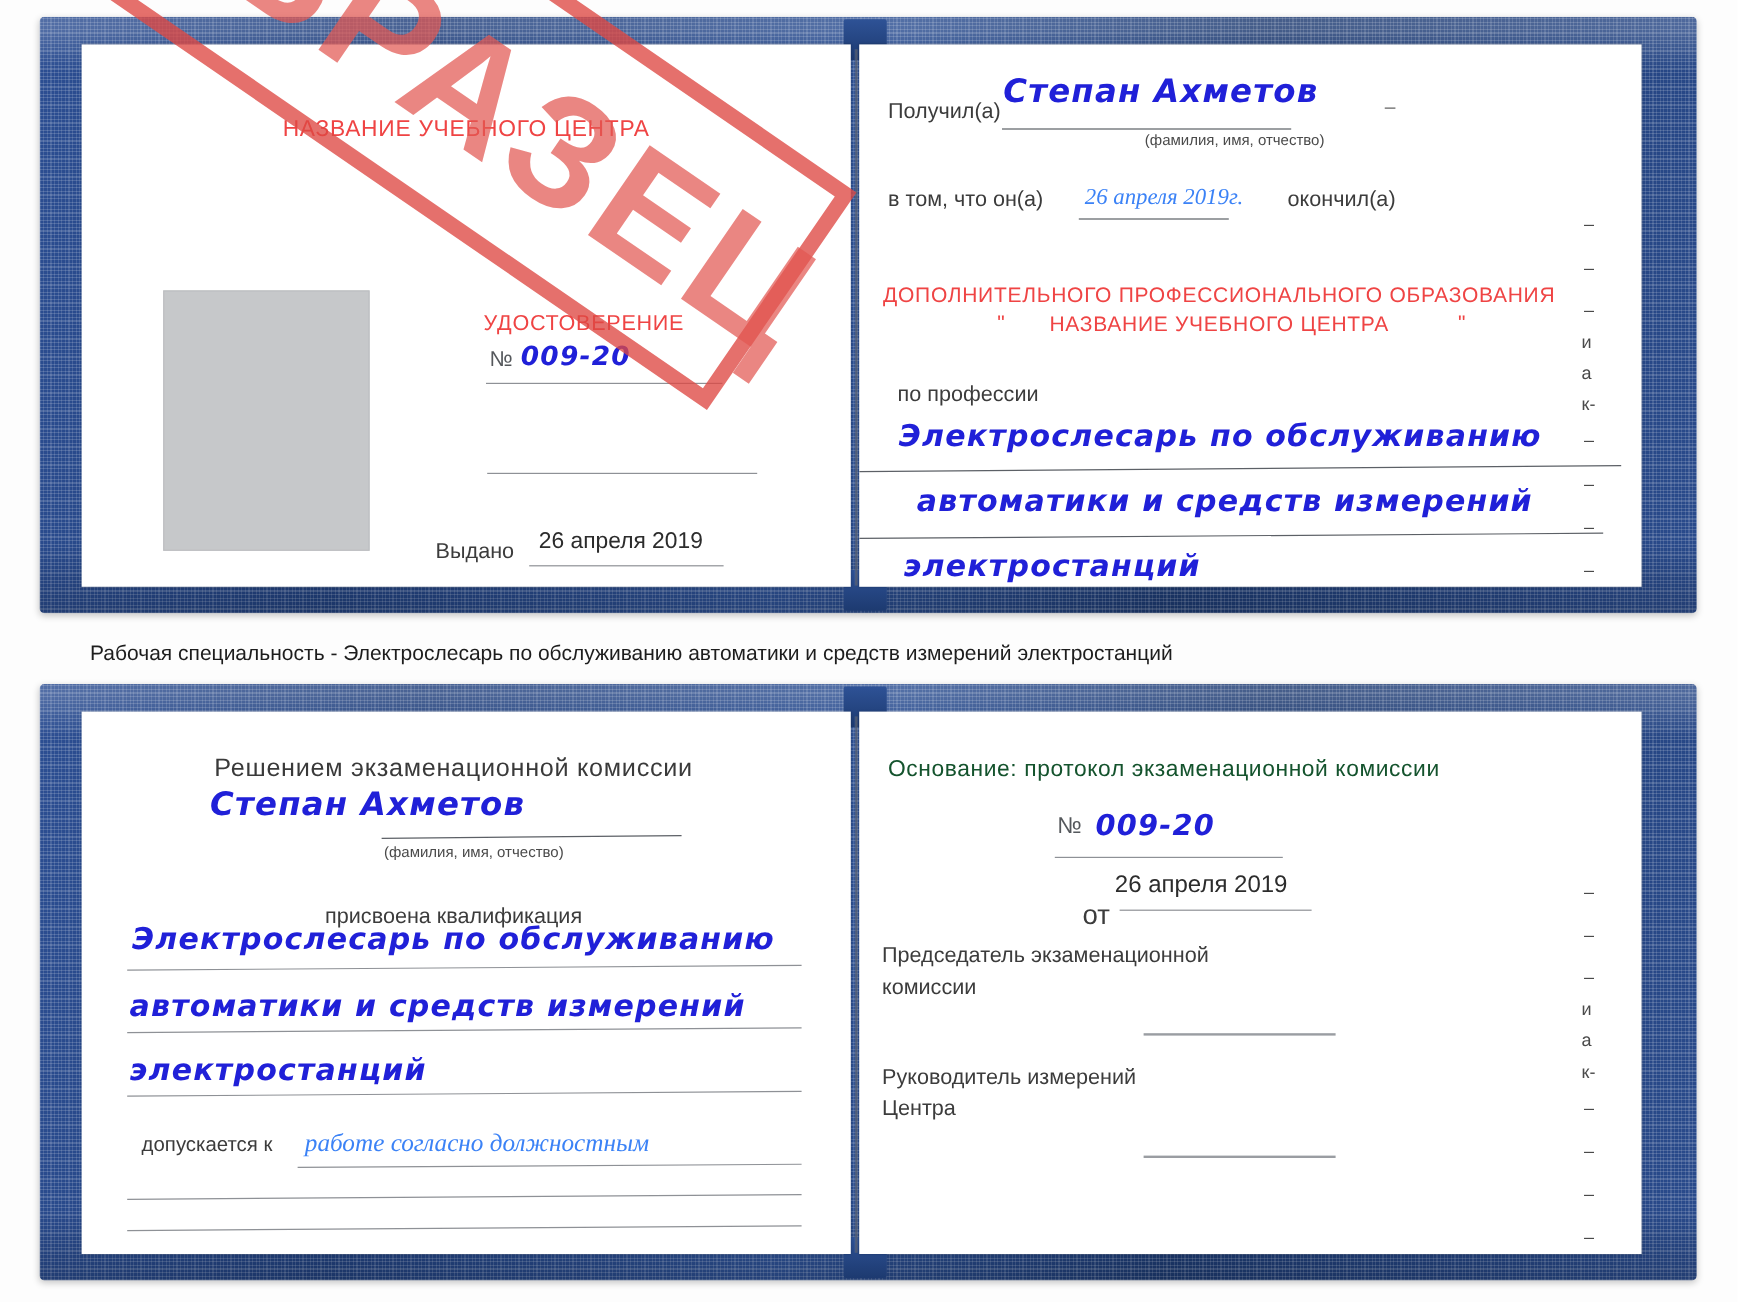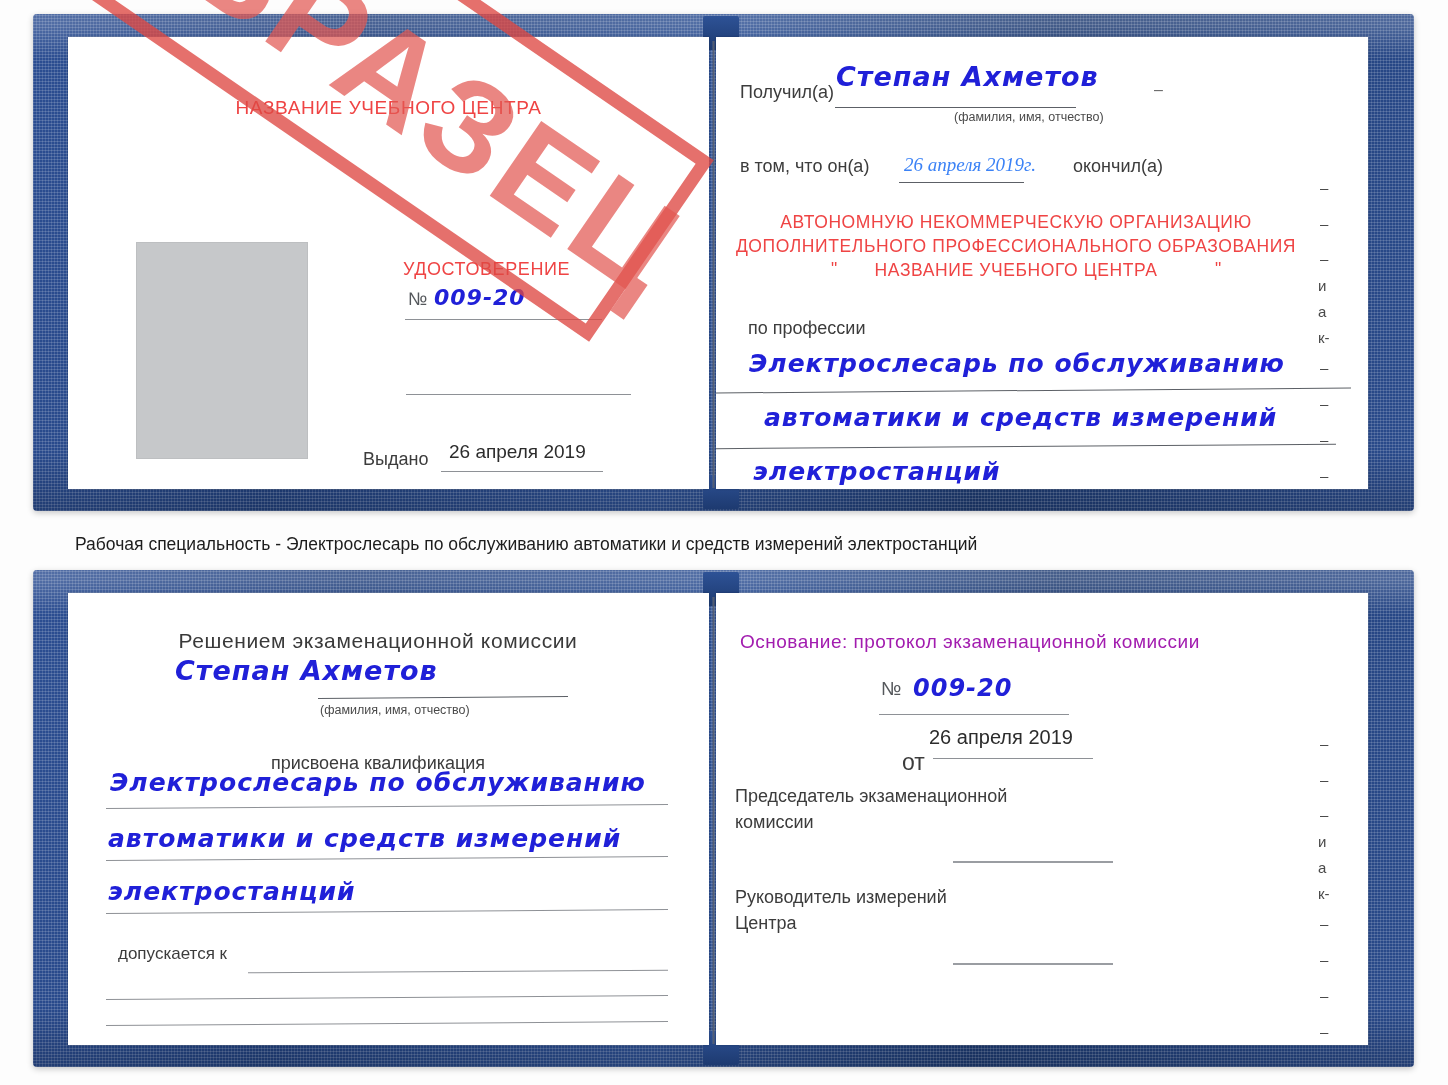--- a/index.html
+++ b/index.html
@@ -128,21 +128,20 @@
         <div class="t hand" style="left:120px;top:24px;font-size:27px;">Степан Ахметов</div>
         <div class="rule-d" style="left:119px;top:70px;width:241px;"></div>
         <div class="t" style="left:238px;top:73px;font-size:12.5px;color:#4a4a4a;">(фамилия, имя, отчество)</div>
         <div class="t" style="left:438px;top:44px;font-size:16px;color:#6a6a6a;">–</div>
 
         <div class="t" style="left:24px;top:119px;font-size:18px;text-align:center;">в том, что он(а)</div>
         <div class="t ital-serif" style="left:188px;top:117px;font-size:19px;">26 апреля 2019г.</div>
         <div class="rule-d" style="left:183px;top:145px;width:125px;"></div>
         <div class="t" style="left:357px;top:119px;font-size:18px;">окончил(а)</div>
 
-        <div class="t center-title" style="left:0;top:175px;width:600px;text-align:center;font-size:17.5px;">АВТОНОМНУЮ НЕКОММЕРЧЕСКУЮ ОРГАНИЗАЦИЮ</div>
         <div class="t center-title" style="left:0;top:199px;width:600px;text-align:center;font-size:17.5px;">ДОПОЛНИТЕЛЬНОГО ПРОФЕССИОНАЛЬНОГО ОБРАЗОВАНИЯ</div>
         <div class="t center-title" style="left:115px;top:222px;font-size:17.5px;">"</div>
         <div class="t center-title" style="left:0;top:223px;width:600px;text-align:center;font-size:17.5px;">НАЗВАНИЕ УЧЕБНОГО ЦЕНТРА</div>
         <div class="t center-title" style="left:499px;top:222px;font-size:17.5px;">"</div>
 
         <div class="t" style="left:32px;top:281px;font-size:18px;">по профессии</div>
 
         <div class="t hand" style="left:33px;top:312px;font-size:25px;">Электрослесарь по обслуживанию</div>
         <div class="rule-d" style="left:0px;top:353px;width:635px;transform:rotate(-0.45deg);"></div>
 
@@ -194,33 +193,34 @@
         <div class="t hand" style="left:42px;top:175px;font-size:25px;">Электрослесарь по обслуживанию</div>
         <div class="rule" style="left:38px;top:213px;width:562px;transform:rotate(-0.4deg);"></div>
 
         <div class="t hand" style="left:40px;top:231px;font-size:25px;">автоматики и средств измерений</div>
         <div class="rule" style="left:38px;top:265px;width:562px;transform:rotate(-0.4deg);"></div>
 
         <div class="t hand" style="left:40px;top:284px;font-size:25px;">электростанций</div>
         <div class="rule" style="left:38px;top:318px;width:562px;transform:rotate(-0.4deg);"></div>
 
         <div class="t" style="left:50px;top:351px;font-size:17px;">допускается к</div>
+        <div class="t ital-serif" style="left:186px;top:347px;font-size:21px;">работе согласно должностным</div>
         <div class="rule" style="left:180px;top:378px;width:420px;transform:rotate(-0.35deg);"></div>
 
         <div class="rule" style="left:38px;top:404px;width:562px;transform:rotate(-0.4deg);"></div>
         <div class="rule" style="left:38px;top:430px;width:562px;transform:rotate(-0.4deg);"></div>
       </div>
     </div>
 
     <div class="gutter" style="left:679px;top:27px;height:447px;"></div>
 
     <div class="page" style="left:683px;top:23px;width:652px;height:452px;">
       <div class="page-inner">
 
-        <div class="t" style="left:24px;top:38px;font-size:19px;color:#a21caf;letter-spacing:.5px;">Основание: протокол экзаменационной комиссии</div>
+        <div class="t" style="left:24px;top:38px;font-size:19px;color:#14532d;letter-spacing:.5px;">Основание: протокол экзаменационной комиссии</div>
 
         <div class="t" style="left:165px;top:85px;font-size:19px;color:#55585c;">№</div>
         <div class="t hand" style="left:197px;top:81px;font-size:24px;">009-20</div>
         <div class="rule" style="left:163px;top:121px;width:190px;"></div>
 
         <div class="t" style="left:186px;top:156px;font-size:23px;">от</div>
         <div class="t" style="left:213px;top:133px;font-size:20px;color:#2c2c2c;">26 апреля 2019</div>
         <div class="rule" style="left:217px;top:165px;width:160px;"></div>
 
         <div class="t" style="left:19px;top:193px;font-size:18px;">Председатель экзаменационной</div>

